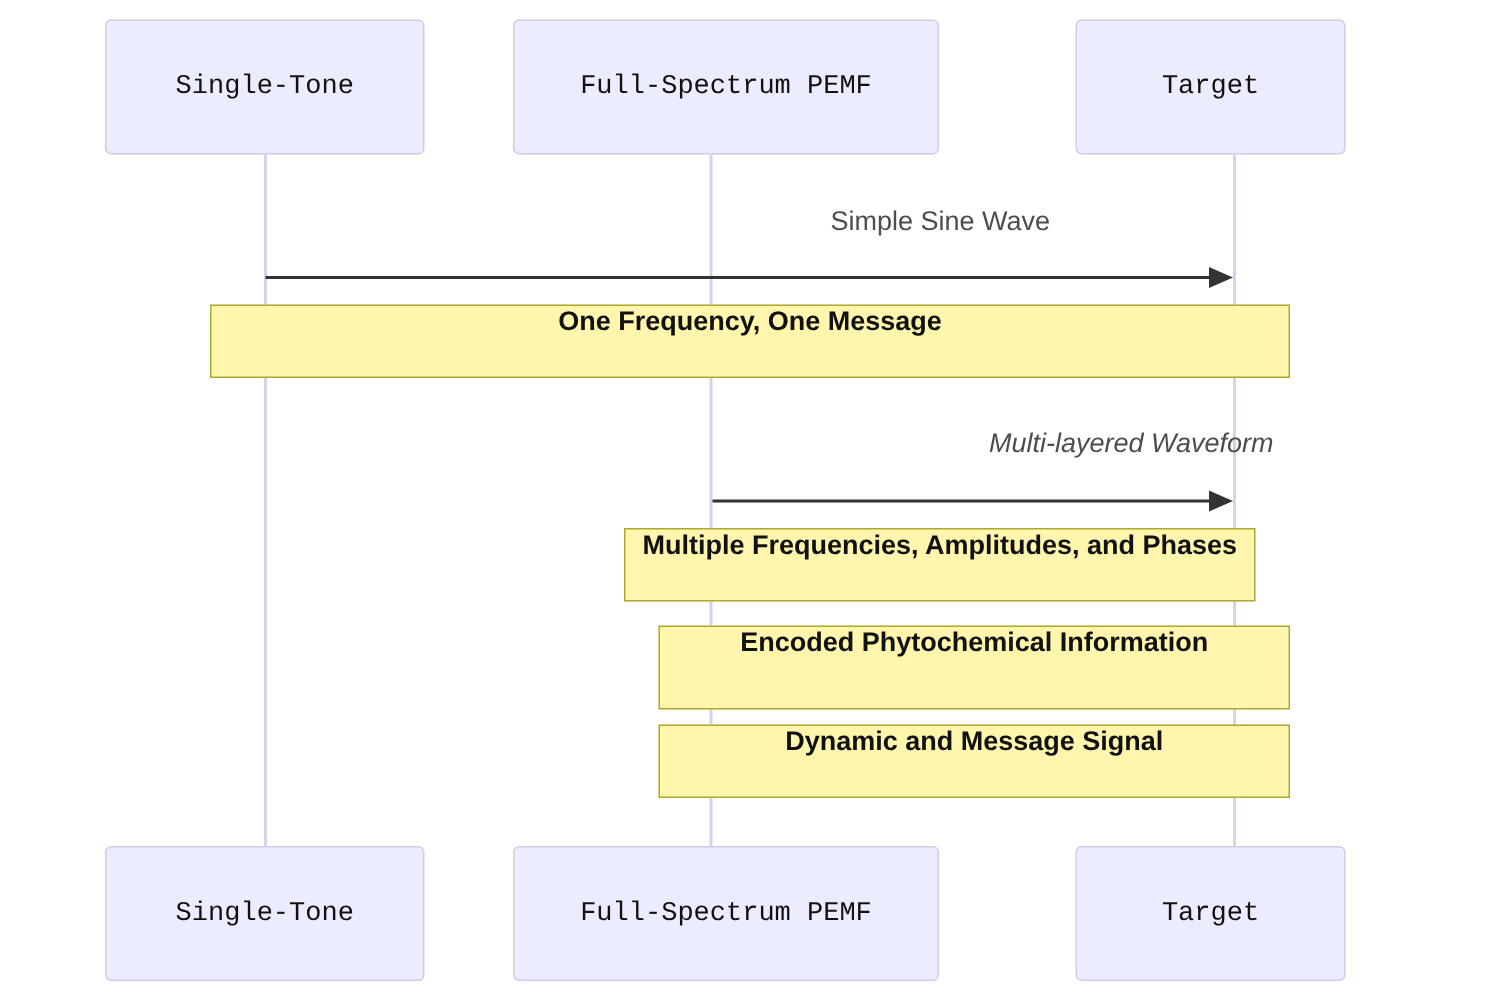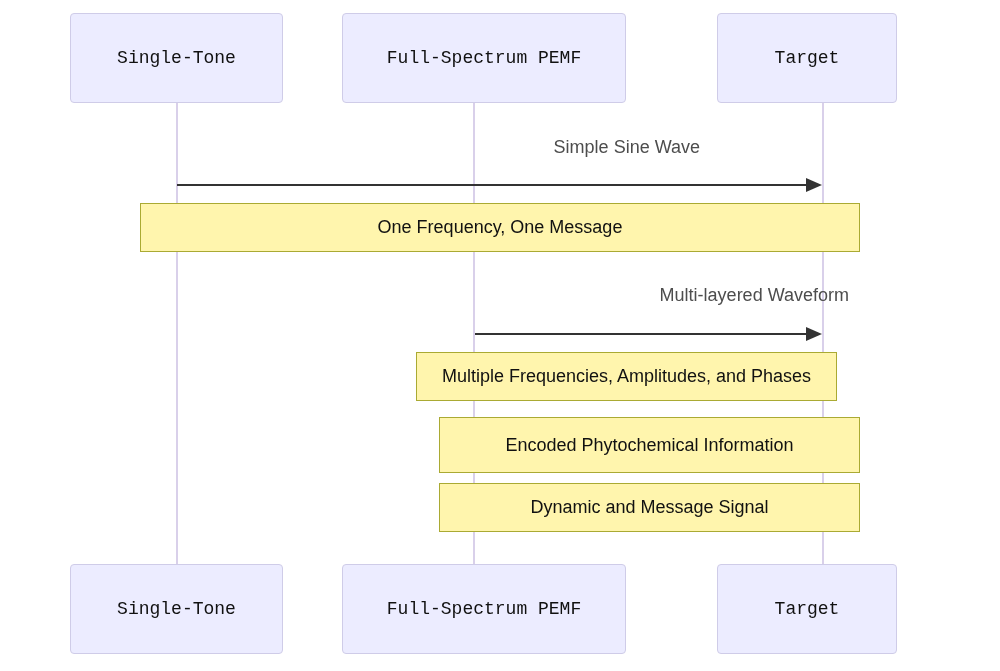--- a/index.html
+++ b/index.html
@@ -48,21 +48,21 @@
 
   .msg-label {
     position: absolute;
     width: 400px;
     text-align: right;
     font-size: 18px;
     color: #4D4D4D;
     white-space: nowrap;
   }
   .msg-label-1 { top: 137px; left: 300px; }
-  .msg-label-2 { top: 285px; left: 449px; }
+  .msg-label-2 { top: 285px; left: 449px; font-style: italic; }
 
   .msg-line {
     position: absolute;
     height: 2px;
     background: #333333;
   }
   .msg-line-1 { top: 184px; left: 177px; width: 630px; }
   .msg-line-2 { top: 333px; left: 475px; width: 332px; }
 
   .arrow-head {
@@ -75,26 +75,27 @@
   }
   .arrow-head-1 { top: 178px; left: 806px; }
   .arrow-head-2 { top: 327px; left: 806px; }
 
   .note {
     position: absolute;
     background: #FFF5AD;
     border: 1px solid #AAAA33;
     box-sizing: border-box;
     display: flex;
-    align-items: center;
+    align-items: flex-start;
     justify-content: center;
     font-size: 18px;
     color: #111111;
     white-space: nowrap;
     overflow: visible;
+    font-weight: bold;
   }
   .note-1 { left: 140px; top: 203px; width: 720px; height: 49px; }
   .note-2 { left: 416px; top: 352px; width: 421px; height: 49px; }
   .note-3 { left: 439px; top: 417px; width: 421px; height: 56px; }
   .note-4 { left: 439px; top: 483px; width: 421px; height: 49px; }
 </style>
 </head>
 <body>
 
 <div class="stage">

